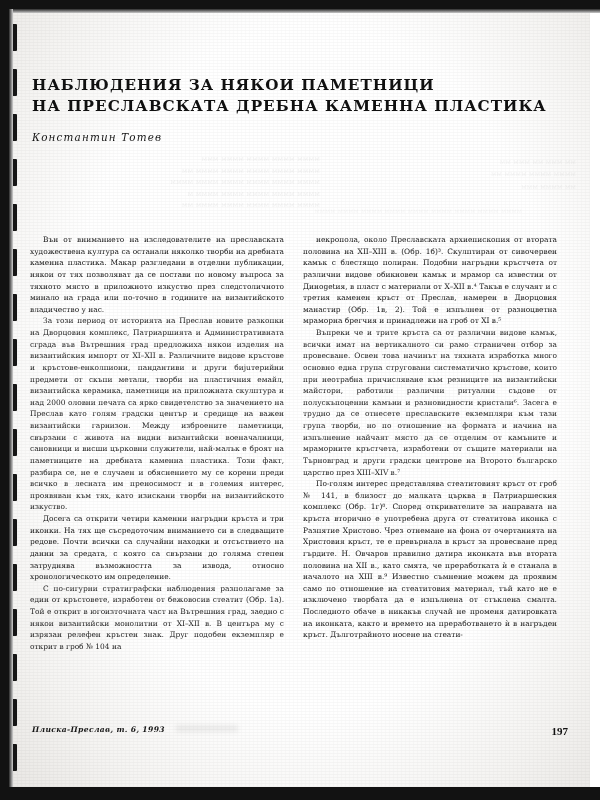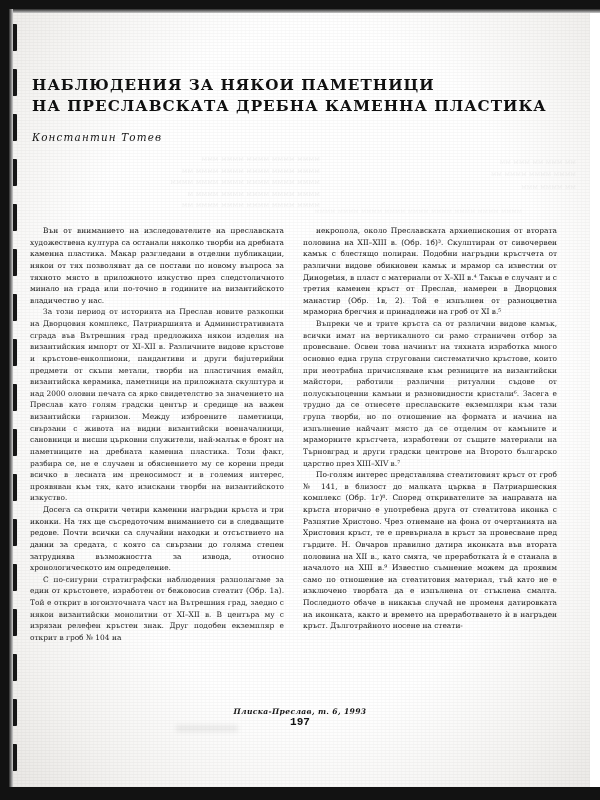--- a/index.html
+++ b/index.html
@@ -129,21 +129,21 @@
 
   
   .columns {
     position: absolute;
     left: 4px;
     top: 212px;
     width: 528px;
     display: flex;
     gap: 19px;
   }
-  .col { width: 254px; }
+  .col { width: 254px; margin-top: 9px; }
 
   .para {
     margin: 0;
     text-align: justify;
     text-justify: inter-word;
     font-family: "DejaVu Serif", "Liberation Serif", serif;
     font-size: 7.45px;
     line-height: 11.62px;
     color: #1a1a1a;
     text-indent: 13px;
@@ -153,36 +153,35 @@
 
   
   .col .para:nth-child(odd) { color: #161616; }
   .col .para:nth-child(even) { color: #1f1f1f; }
 
   
   .footer {
     position: absolute;
     left: 6px;
     right: 8px;
-    top: 694px;
+    top: 712px;
     display: flex;
-    align-items: center;
+    align-items: flex-start;
     justify-content: space-between;
-    flex-direction: column;
   }
   .footer-source {
     font-family: "DejaVu Serif", "Liberation Serif", serif;
     font-style: italic;
     font-weight: 700;
     font-size: 7.6px;
     letter-spacing: .35px;
     color: #161616;
   }
   .page-number {
-    font-family: Liberation Mono, monospace;
+    font-family: Liberation Serif, serif;
     font-weight: 700;
     font-size: 11px;
     color: #121212;
   }
 
   
   .smudge {
     position: absolute;
     left: 150px;
     top: 712px;

